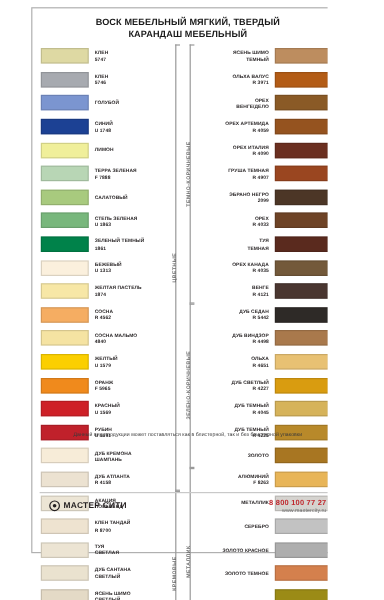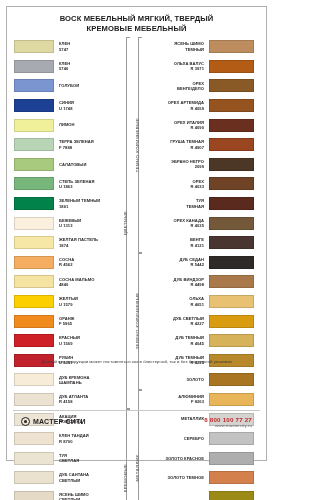--- a/index.html
+++ b/index.html
@@ -7,20 +7,21 @@
     width: 273px; height: 500px;
     background: #ffffff;
     font-family: "Liberation Sans", sans-serif;
     overflow: hidden;
     position: relative;
   }
   .page {
     width: 273px; height: 373px;
     position: relative;
     padding: 4px;
+    margin-left: 20px;
   }
   .main-frame {
     position: absolute;
     left: 6px; top: 6px;
     width: 261px; height: 455px;
     border: 1px solid #b0b0b0;
     background: #fff;
   }
   .title {
     text-align: center;
@@ -154,21 +155,21 @@
 </style>
 </head>
 <body>
 
 <div class="page">
 
   <div class="main-frame">
 
     <div class="title">
       <div>ВОСК МЕБЕЛЬНЫЙ МЯГКИЙ, ТВЕРДЫЙ</div>
-      <div>КРЕМОВЫЕ МЕБЕЛЬНЫЙ</div>
+      <div>КАРАНДАШ МЕБЕЛЬНЫЙ</div>
     </div>
 
     <div class="columns">
 
       <div class="col col-left" id="left-col">
           <div class="swatch-row">
             <div class="swatch sw-left" style="background:#ded9a3"></div>
             <div class="lbl lbl-left">
               <span class="nm">КЛЕН</span>
               <span class="cd">5747</span>

